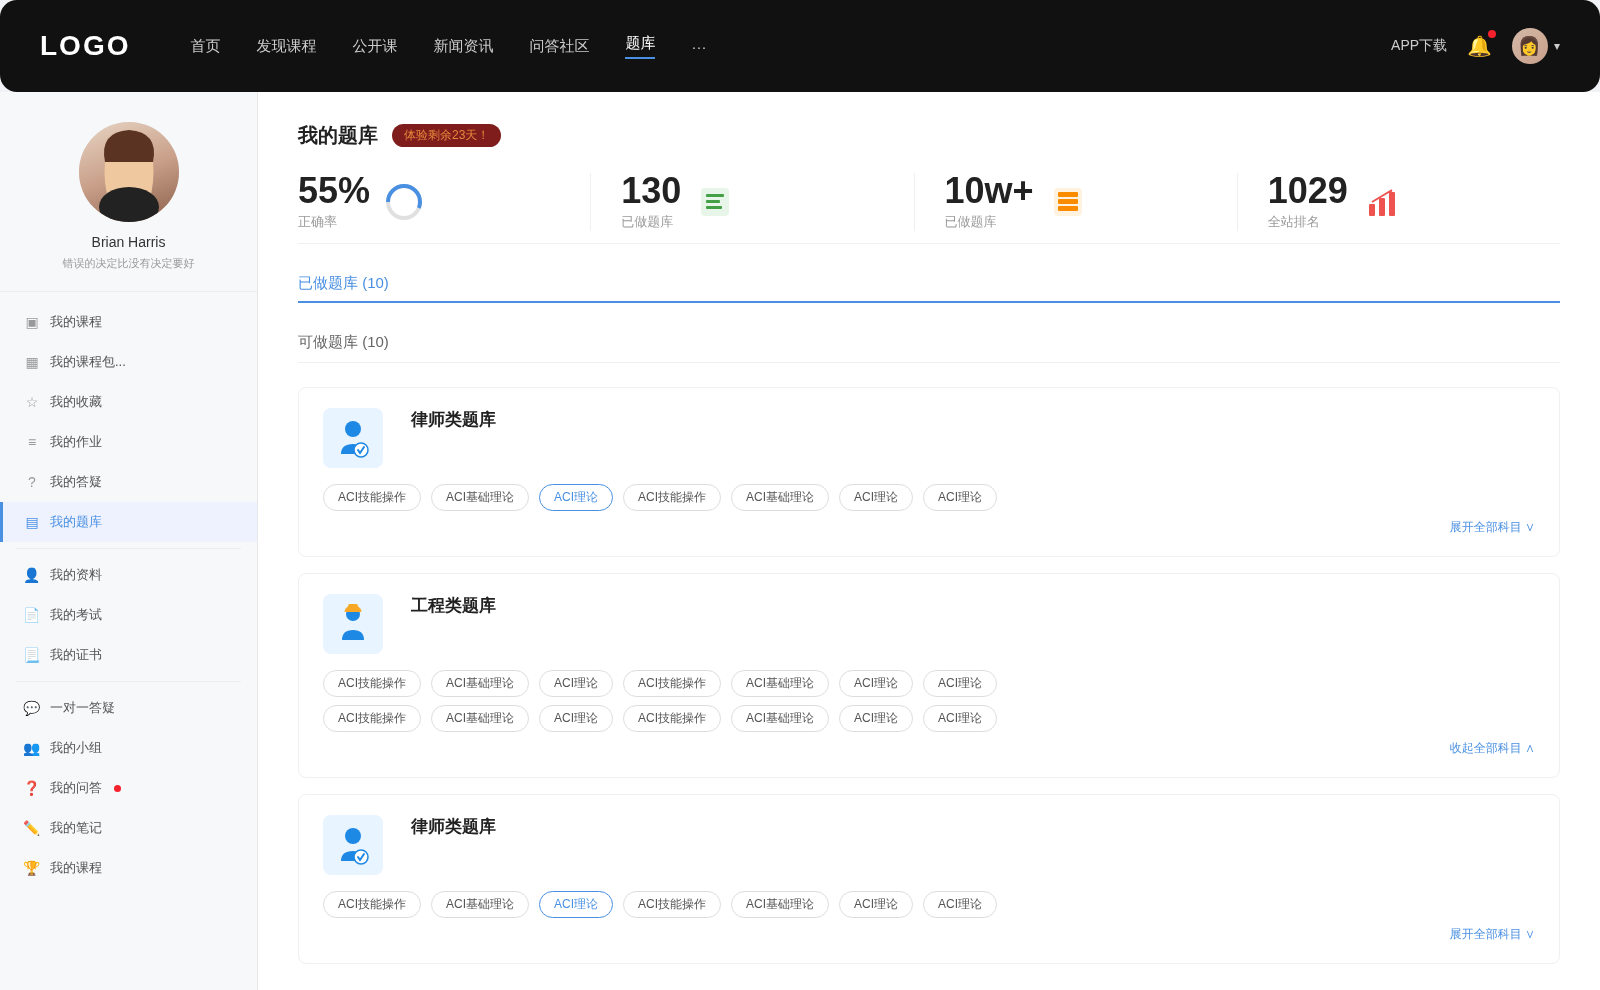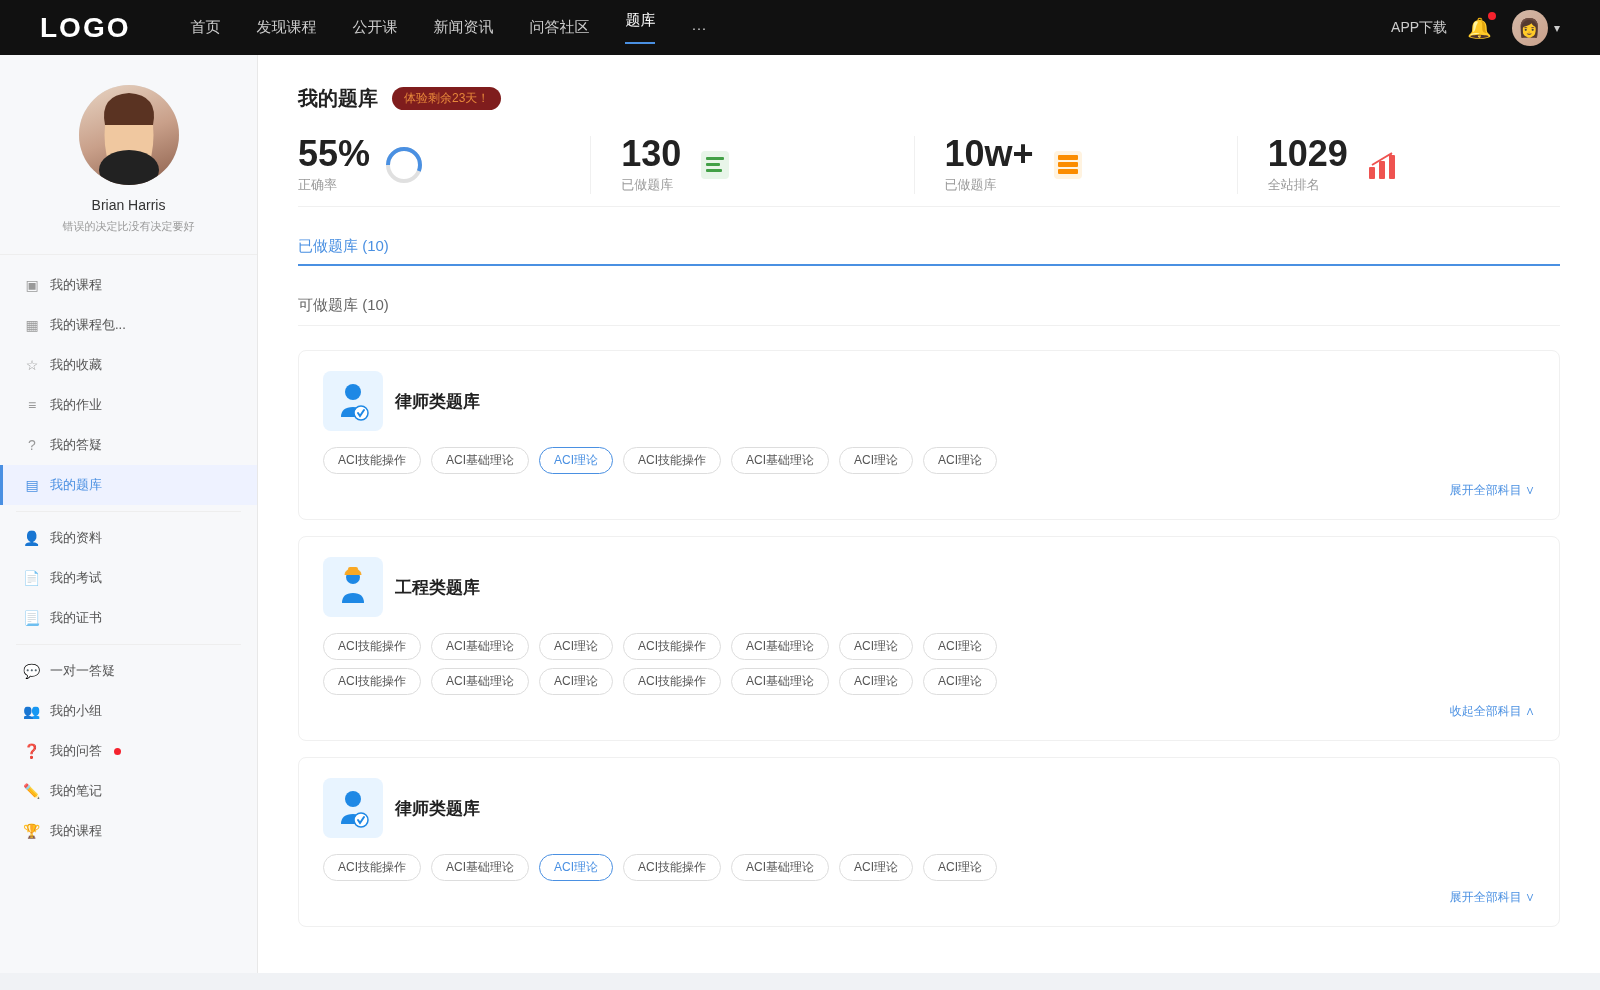--- a/index.html
+++ b/index.html
@@ -1,25 +1,26 @@
 <!DOCTYPE html>
 <html><head>
   <meta charset="utf-8">
   <style>
     * { box-sizing: border-box; margin: 0; padding: 0; }
     body { font-family: 'PingFang SC', 'Microsoft YaHei', sans-serif; background: #f0f2f5; min-height: 990px; }
 
     
     .header {
       background: #111;
-      height: 55px;
+      height: 92px;
       display: flex;
       align-items: center;
       padding: 0 40px;
       position: relative;
+      border-radius: 17px;
     }
     .header-logo {
       color: #fff;
       font-size: 28px;
       font-weight: bold;
       letter-spacing: 2px;
       margin-right: 60px;
     }
     .header-nav {
       display: flex;
@@ -29,21 +30,21 @@
     }
     .nav-item {
       color: #ccc;
       font-size: 15px;
       cursor: pointer;
       white-space: nowrap;
     }
     .nav-item.active {
       color: #fff;
       border-bottom: 2px solid #4a90e2;
-      padding-bottom: 12px;
+      padding-bottom: 4px;
     }
     .header-right {
       display: flex;
       align-items: center;
       gap: 20px;
     }
     .app-download {
       color: #ccc;
       font-size: 14px;
       cursor: pointer;
@@ -268,22 +269,22 @@
 
     
     .bank-card {
       border: 1px solid #f0f0f0;
       border-radius: 8px;
       margin-bottom: 16px;
       padding: 20px 24px;
     }
     .bank-card-header {
       display: flex;
-      align-items: center;
-      gap: 12px;
+      align-items: flex-start;
+      gap: 28px;
       margin-bottom: 16px;
     }
     .bank-icon {
       width: 60px;
       height: 60px;
       border-radius: 8px;
       background: #e8f4ff;
       display: flex;
       align-items: center;
       justify-content: center;

